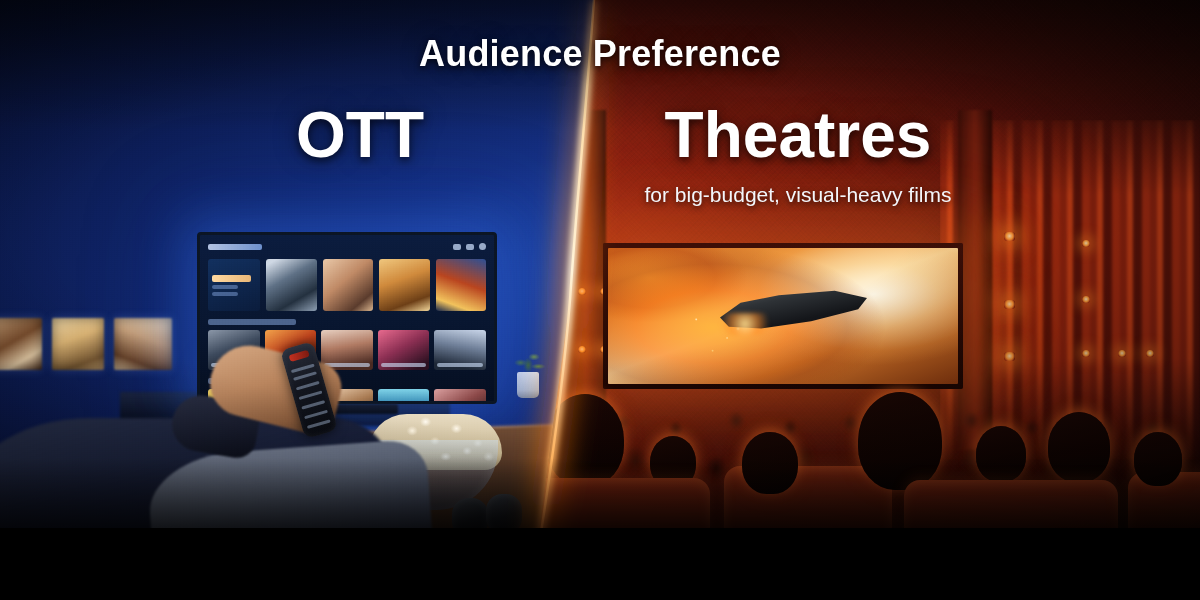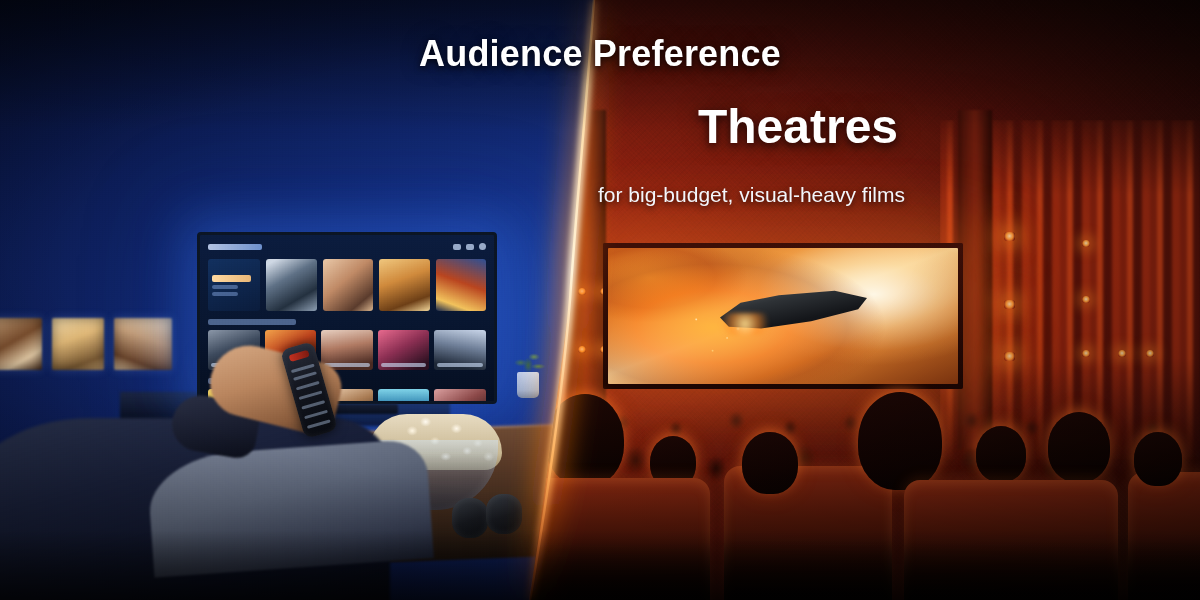--- a/index.html
+++ b/index.html
@@ -3,21 +3,21 @@
 <meta charset="utf-8">
 <title>Audience Preference</title>
 <style>
   * { margin:0; padding:0; box-sizing:border-box; }
   html,body{ background:#000; }
   body{
     font-family:"Liberation Sans", sans-serif;
     width:1200px; height:600px; overflow:hidden;
   }
   #stage{
-    position:relative; width:1200px; height:600px; overflow:hidden;
+    position:relative; width:1200px; height:528px; overflow:hidden;
     background:#05070f;
   }
 
   
   .half{ position:absolute; inset:0; }
 
   .left-half{
     clip-path: polygon(0 0, 594px 0, 570px 300px, 530px 600px, 0 600px);
   }
   .right-half{
@@ -370,27 +370,27 @@
     position:absolute; left:0; right:0; top:33px; text-align:center;
     font-size:36px; font-weight:bold; color:#ffffff; letter-spacing:.2px;
     text-shadow:0 2px 6px rgba(0,0,0,.75), 0 0 22px rgba(0,0,0,.45);
     z-index:30;
   }
   .col-head{
     position:absolute; font-weight:bold; color:#fff; z-index:30;
     text-shadow:0 3px 9px rgba(0,0,0,.70), 0 0 26px rgba(0,0,0,.40);
   }
   .ott-head{ left:210px; width:300px; top:103px; text-align:center; font-size:64px; line-height:1; }
-  .thr-head{ left:618px; width:360px; top:103px; text-align:center; font-size:48px; line-height:1; }
+  .thr-head{ left:618px; width:360px; top:103px; text-align:center; font-size:64px; line-height:1; }
   .col-sub{
     position:absolute; color:#f3f6fb; font-size:21px; z-index:30;
     text-shadow:0 2px 6px rgba(0,0,0,.72);
   }
   .ott-sub{ left:175px; width:370px; top:183px; text-align:center; }
-  .thr-sub{ left:598px; width:400px; top:183px; text-align:left; }
+  .thr-sub{ left:598px; width:400px; top:183px; text-align:center; }
 
   .top-shade{
     position:absolute; left:0; right:0; top:0; height:130px; z-index:20;
     background:linear-gradient(180deg, rgba(0,0,0,.42), rgba(0,0,0,0));
     pointer-events:none;
   }
   .bottom-shade{
     position:absolute; left:0; right:0; bottom:0; height:70px; z-index:20;
     background:linear-gradient(0deg, rgba(0,0,0,.70), rgba(0,0,0,0));
     pointer-events:none;
@@ -587,17 +587,18 @@
     <path d="M594,0 C586,110 576,210 570,300 C562,400 546,505 530,600" stroke="url(#dgw)" stroke-width="30" fill="none" filter="url(#bl18)"></path>
     <path d="M594,0 C586,110 576,210 570,300 C562,400 546,505 530,600" stroke="url(#dg)" stroke-width="8" fill="none" filter="url(#bl5)"></path>
     <path d="M594,0 C586,110 576,210 570,300 C562,400 546,505 530,600" stroke="url(#dg)" stroke-width="2.4" fill="none"></path>
   </svg>
 
   <div class="top-shade"></div>
   <div class="bottom-shade"></div>
 
   <div class="title">Audience Preference</div>
 
+  <div class="col-head ott-head">OTT</div>
 
   <div class="col-head thr-head">Theatres</div>
   <div class="col-sub thr-sub">for big-budget, visual-heavy films</div>
 
 </div>
 
 </body></html>

